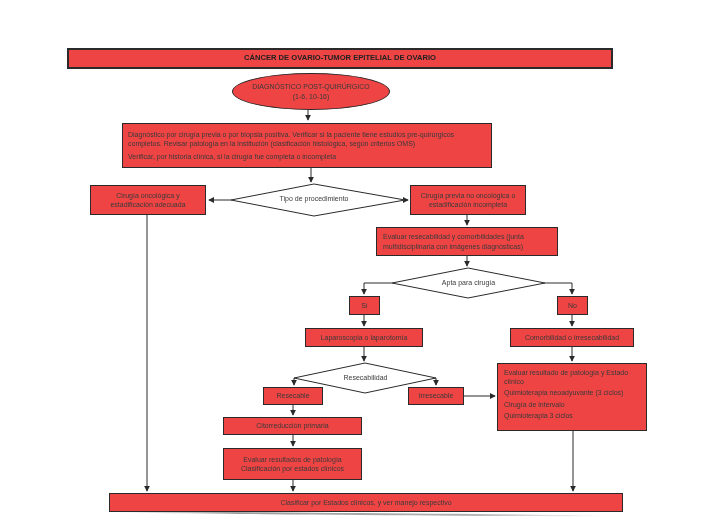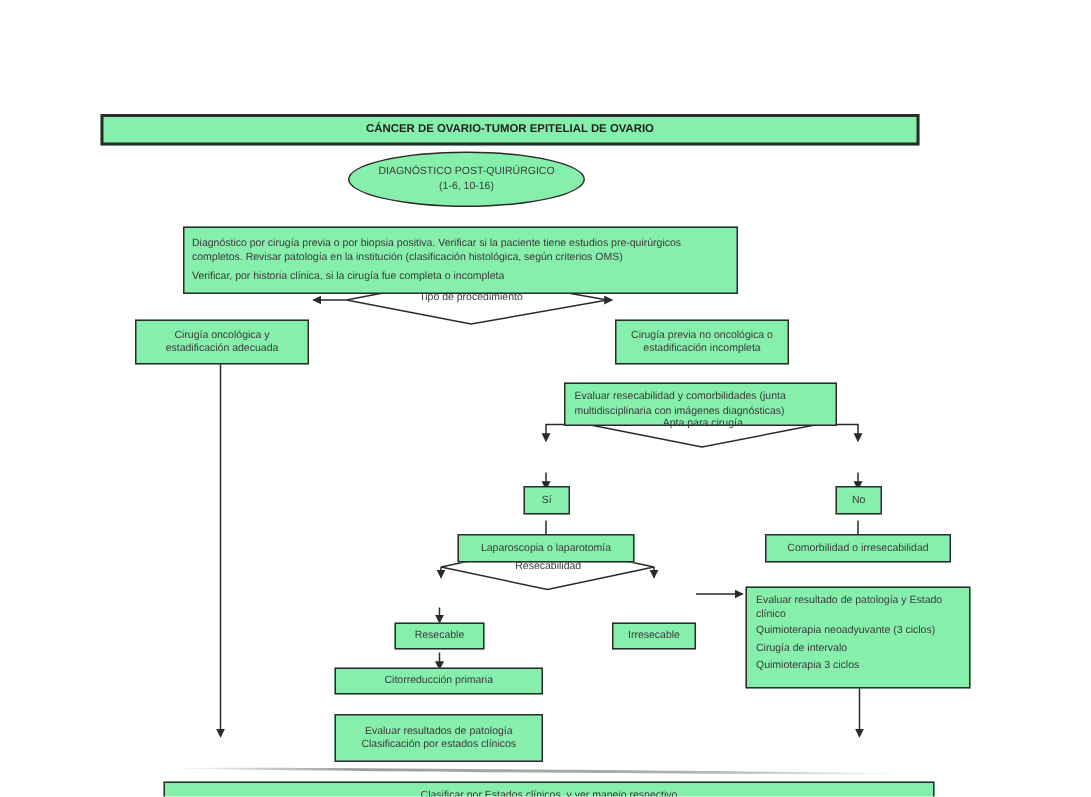--- a/index.html
+++ b/index.html
@@ -4,25 +4,24 @@
 <style>
   html,body{margin:0;padding:0;}
   body{
     width:727px;height:531px;position:relative;background:#ffffff;
     font-family:"Liberation Sans","DejaVu Sans",sans-serif;
     color:#333;-webkit-font-smoothing:antialiased;
   }
   #canvas{position:absolute;left:0;top:0;width:727px;height:531px;}
   svg.connectors{position:absolute;left:0;top:0;z-index:1;}
   .node{
-    position:absolute;z-index:2;box-sizing:border-box;background:#86efac;
+    position:absolute;z-index:2;box-sizing:border-box;background:#ef4444;
     border:1px solid #2a2a2a;font-size:7px;line-height:1.32;color:#3a3a3a;
     display:flex;flex-direction:column;align-items:center;justify-content:center;
     text-align:center;
-    margin-top:28px;
   }
   .node.left-align{align-items:flex-start;text-align:left;}
   .dlabel{
     position:absolute;z-index:2;font-size:7px;color:#3a3a3a;text-align:center;
     pointer-events:none;
   }
   #title-box{left:67px;top:48px;width:546px;height:21px;border-width:2px;}
   #title-box .t{font-weight:bold;font-size:7.6px;color:#222;}
   #start-ellipse{left:232px;top:73px;width:158px;height:37px;border-radius:50%;border-width:1.3px;}
   #info-box{left:122px;top:123px;width:370px;height:45px;padding:3px 5px;}

